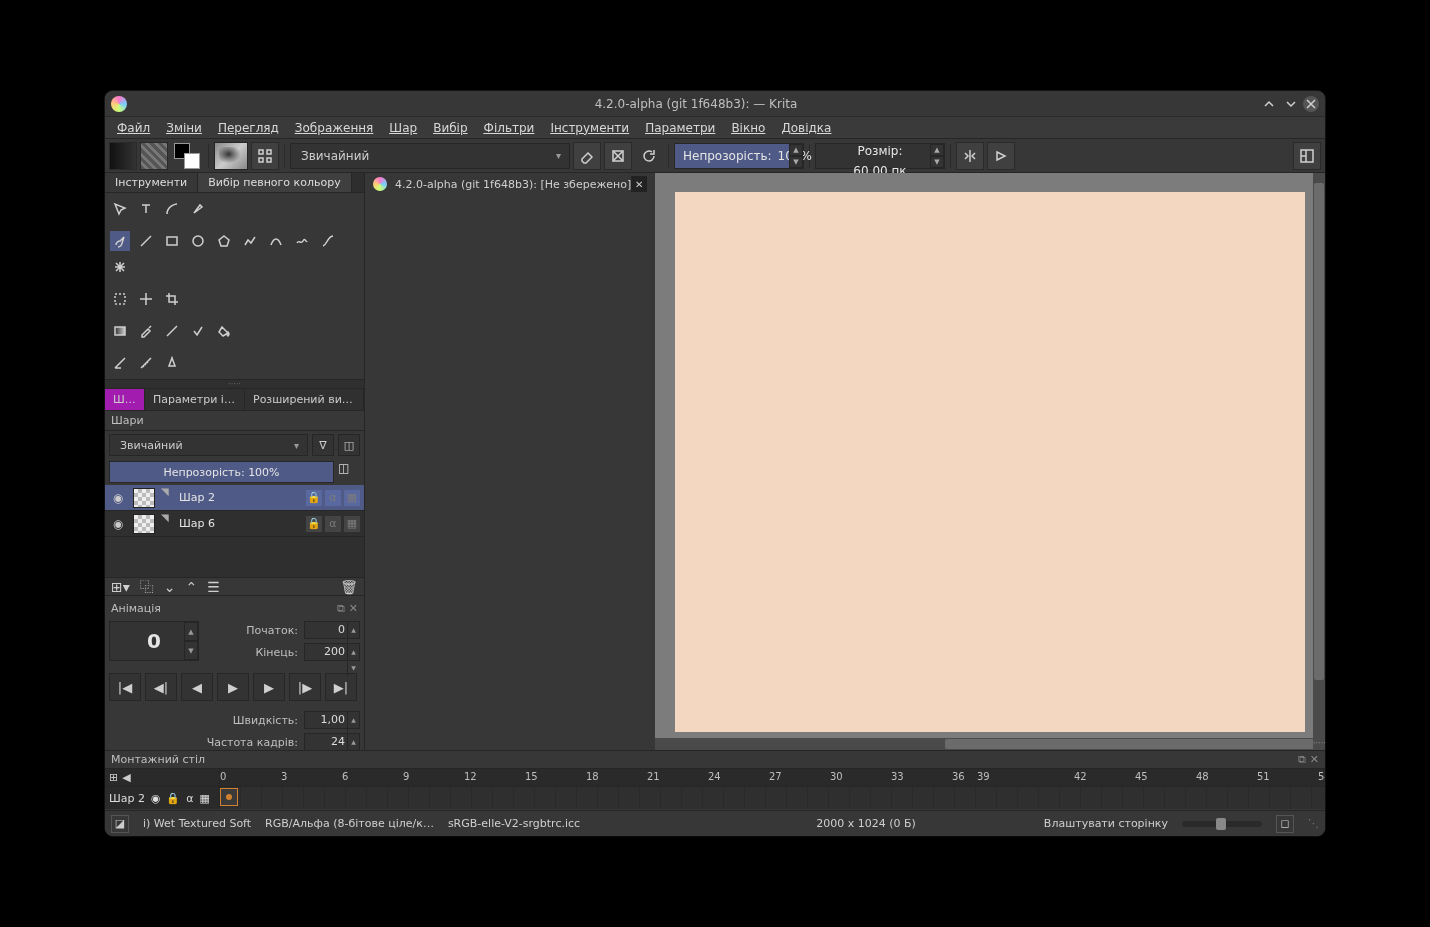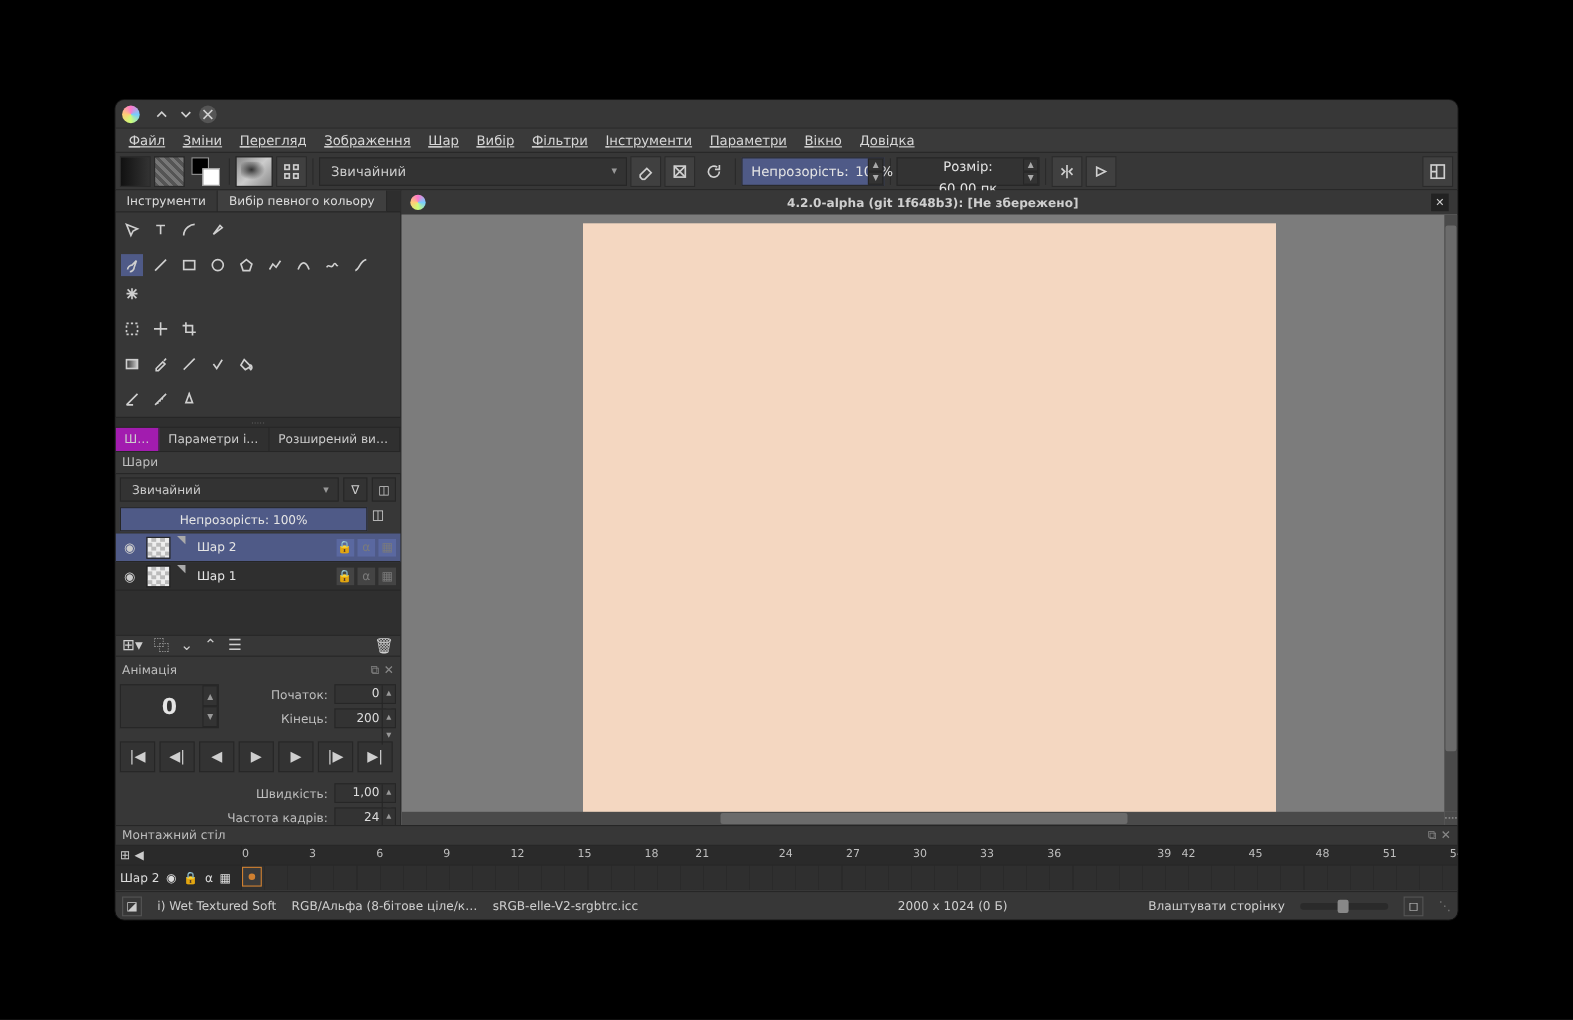--- a/index.html
+++ b/index.html
@@ -76,21 +76,21 @@
   .framecounter .spin div{flex:1;border:1px solid #262626;display:flex;align-items:center;justify-content:center;font-size:7px;color:#999;}
   .anim-fields{flex:1;display:flex;flex-direction:column;gap:4px;font-size:11px;color:#bfbfbf;}
   .anim-fields .af{display:flex;align-items:center;gap:6px;}
   .anim-fields .af label{flex:1;text-align:right;}
   .anim-fields .af .numin{width:56px;height:18px;background:#333;border:1px solid #262626;text-align:right;padding-right:14px;color:#ddd;position:relative;line-height:16px;font-size:11px;}
   .anim-fields .af .numin .spin{position:absolute;right:0;top:0;bottom:0;width:12px;display:flex;flex-direction:column;}
   .anim-fields .af .numin .spin div{flex:1;font-size:6px;color:#999;display:flex;align-items:center;justify-content:center;border-left:1px solid #262626;}
   .playback{display:flex;gap:4px;margin-top:8px;padding:4px 0;}
   .playback .pbtn{width:32px;height:28px;background:#333;border:1px solid #262626;display:flex;align-items:center;justify-content:center;color:#cfcfcf;font-size:13px;cursor:pointer;}
   
-  .canvasarea{flex:1;display:flex;flex-direction:column;background:#373737;position:relative;font-weight:bold;}
+  .canvasarea{flex:1;display:flex;background:#373737;position:relative;}
   .doctab{height:22px;background:#373737;display:flex;align-items:center;padding:0 8px;font-size:11px;color:#cfcfcf;}
   .doctab .logo{width:14px;height:14px;border-radius:50%;background:conic-gradient(#f7c,#7cf,#cf7,#fc7,#f7c);margin-right:8px;}
   .doctab .title{flex:1;text-align:center;}
   .doctab .x{width:16px;height:16px;background:#222;display:flex;align-items:center;justify-content:center;font-size:10px;cursor:pointer;}
   .viewport{flex:1;background:#7c7c7c;display:flex;align-items:center;justify-content:center;position:relative;overflow:hidden;}
   .viewport .doc{width:630px;height:540px;background:#f4d7c1;}
   .viewport .vscroll{position:absolute;right:0;top:0;bottom:12px;width:12px;background:#4a4a4a;}
   .viewport .vscroll .thumb{position:absolute;left:1px;right:1px;top:10px;height:88%;background:#6b6b6b;border-radius:2px;}
   .viewport .hscroll{position:absolute;left:0;right:12px;bottom:0;height:12px;background:#4a4a4a;}
   .viewport .hscroll .thumb{position:absolute;top:1px;bottom:1px;left:290px;width:370px;background:#6b6b6b;border-radius:2px;}
@@ -119,20 +119,21 @@
   .brush-preview{width:34px;height:28px;background:linear-gradient(135deg,#888 0%,#ccc 50%,#888 100%);border:1px solid #262626;position:relative;}
   .brush-preview::after{content:"";position:absolute;left:4px;top:4px;right:4px;bottom:4px;background:radial-gradient(ellipse at 40% 40%,#333 0%,transparent 60%);}
 </style>
 </head>
 <body>
 
 <div class="window">
 
   <div class="titlebar">
     <div class="logo"></div>
+    <div class="title">4.2.0-alpha (git 1f648b3): — Krita</div>
     <div class="winbtn">
         <svg viewBox="0 0 16 16">
           <path d="M4 10l4-4 4 4"></path>
         </svg>
       </div>
     <div class="winbtn">
         <svg viewBox="0 0 16 16">
           <path d="M4 6l4 4 4-4"></path>
         </svg>
       </div>
@@ -412,21 +413,21 @@
           <div class="licons">
             <span>🔒</span>
             <span>α</span>
             <span>▦</span>
           </div>
         </div>
         <div class="layer">
           <span class="eye">◉</span>
           <div class="thumb"></div>
           <span class="corner">◥</span>
-          <span class="lname">Шар 1</span>
+          <span class="lname">Шар 6</span>
           <div class="licons">
             <span>🔒</span>
             <span>α</span>
             <span>▦</span>
           </div>
         </div>
         <div style="height:40px;"></div>
       </div>
       <div class="layerfoot">
         <span class="ibtn">⊞▾</span>
@@ -535,27 +536,27 @@
         <span class="ib">◀</span>
       </div>
       <div class="rulerlabels" id="rulerlabels">
           <span class="tick" style="left: 0px;">0</span>
           <span class="tick" style="left: 61px;">3</span>
           <span class="tick" style="left: 122px;">6</span>
           <span class="tick" style="left: 183px;">9</span>
           <span class="tick" style="left: 244px;">12</span>
           <span class="tick" style="left: 305px;">15</span>
           <span class="tick" style="left: 366px;">18</span>
-          <span class="tick" style="left: 412px;">21</span>
+          <span class="tick" style="left: 427px;">21</span>
           <span class="tick" style="left: 488px;">24</span>
           <span class="tick" style="left: 549px;">27</span>
           <span class="tick" style="left: 610px;">30</span>
           <span class="tick" style="left: 671px;">33</span>
           <span class="tick" style="left: 732px;">36</span>
-          <span class="tick" style="left: 832px;">39</span>
+          <span class="tick" style="left: 757px;">39</span>
           <span class="tick" style="left: 854px;">42</span>
           <span class="tick" style="left: 915px;">45</span>
           <span class="tick" style="left: 976px;">48</span>
           <span class="tick" style="left: 1037px;">51</span>
           <span class="tick" style="left: 1098px;">54</span>
         </div>
     </div>
     <div class="tltrack">
       <div class="rowlabel">
         <span>Шар 2</span>

